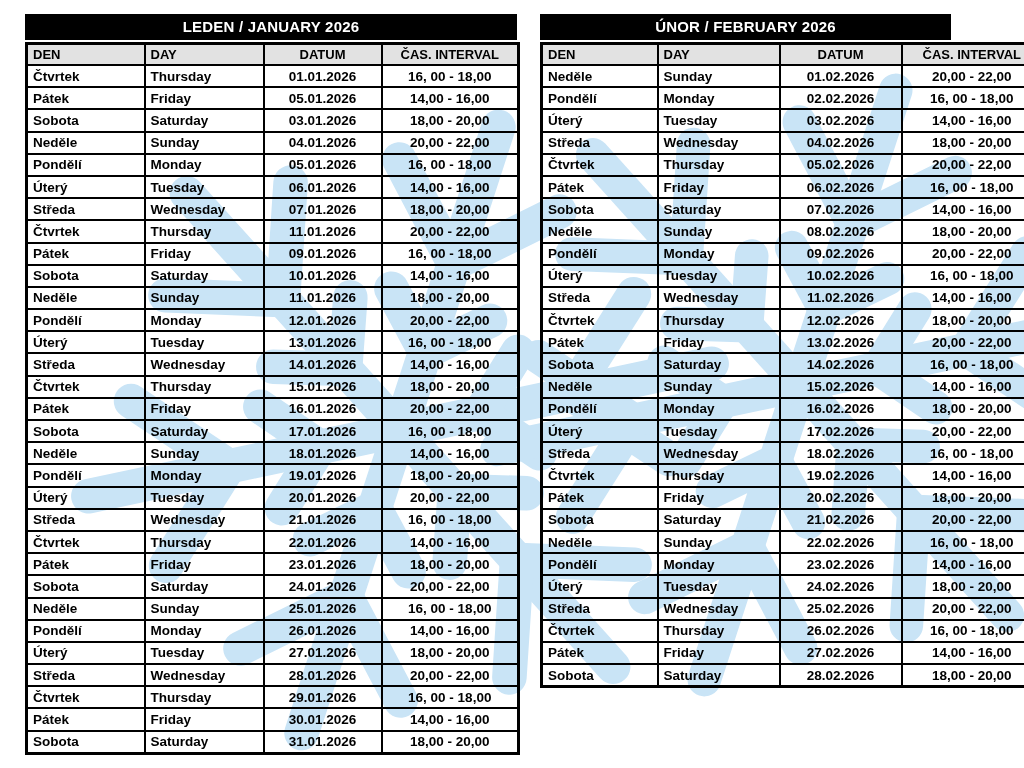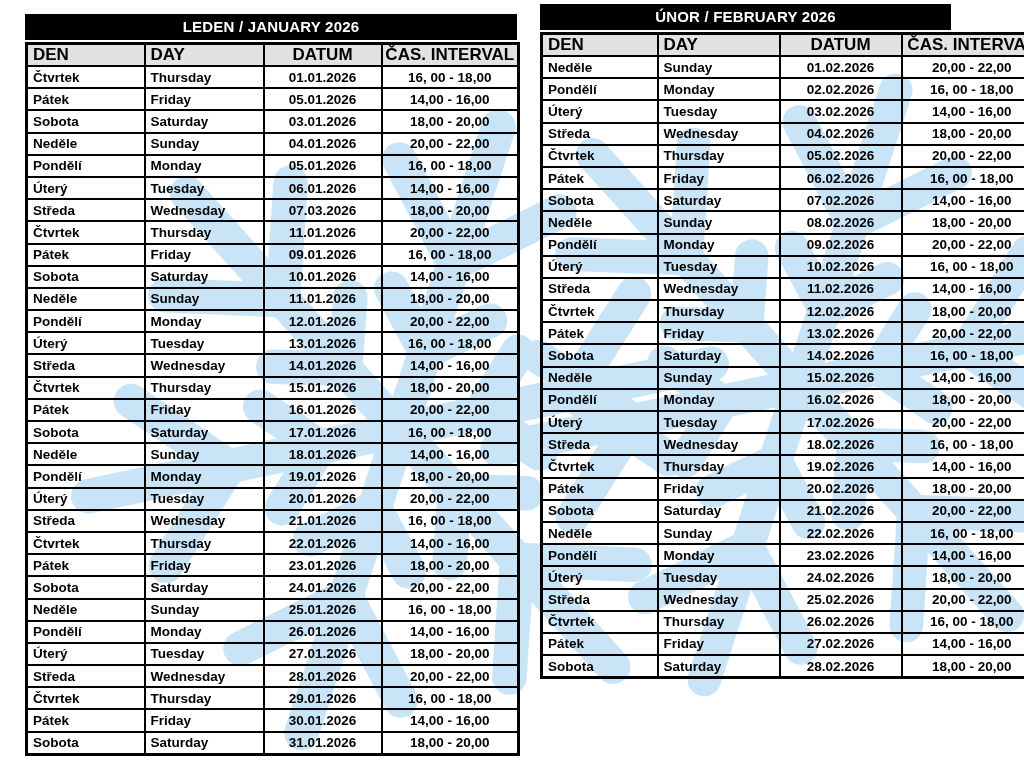--- a/index.html
+++ b/index.html
@@ -43,21 +43,21 @@
     padding: 0;
     height: 20.2px;
     vertical-align: middle;
     text-align: center;
     white-space: nowrap;
     overflow: hidden;
     background: transparent; 
   }
   table.cal thead th {
     background: #e2e2e2;
-    font-size: 17px;
+    font-size: 13px;
     height: 19px;
     margin-top: 47px;
   }
   table.cal .al { text-align: left; padding-left: 5px; }
 </style>
 </head>
 <body>
 
 <div class="page">
 
@@ -131,21 +131,21 @@
         </tr>
           <tr>
           <td class="al">Úterý</td>
           <td class="al">Tuesday</td>
           <td>06.01.2026</td>
           <td>14,00 - 16,00</td>
         </tr>
           <tr>
           <td class="al">Středa</td>
           <td class="al">Wednesday</td>
-          <td>07.03.2026</td>
+          <td>07.01.2026</td>
           <td>18,00 - 20,00</td>
         </tr>
           <tr>
           <td class="al">Čtvrtek</td>
           <td class="al">Thursday</td>
           <td>11.01.2026</td>
           <td>20,00 - 22,00</td>
         </tr>
           <tr>
           <td class="al">Pátek</td>
@@ -282,21 +282,21 @@
           <tr>
           <td class="al">Sobota</td>
           <td class="al">Saturday</td>
           <td>31.01.2026</td>
           <td>18,00 - 20,00</td>
         </tr>
         </tbody>
     </table>
   </div>
 
-  <div class="tbl-wrap" style="left:520px; top:4px; width:411px;">
+  <div class="tbl-wrap" style="left:520px; top:14px; width:411px;">
     <div class="title-bar">ÚNOR / FEBRUARY 2026</div>
     <table class="cal">
       <colgroup>
         <col style="width:116px">
           <col style="width:122px">
         <col style="width:122px">
           <col style="width:141px">
       </colgroup>
       <thead>
         <tr>

